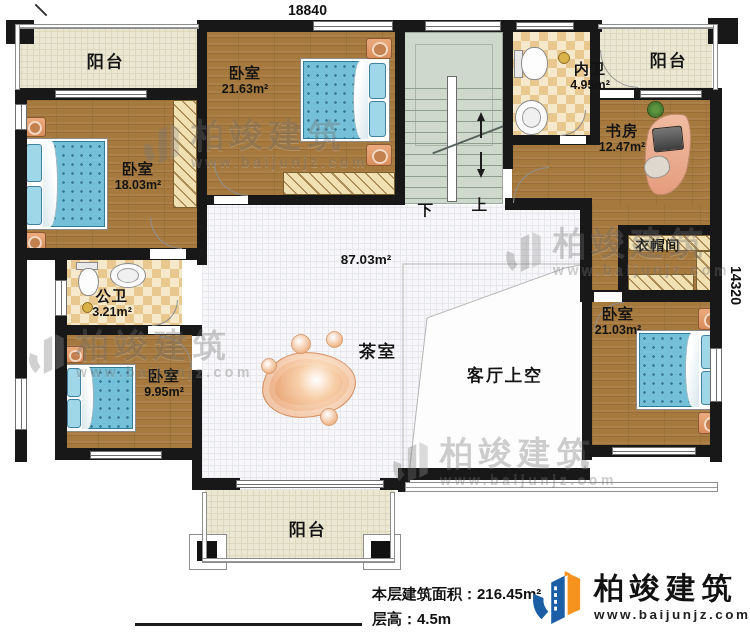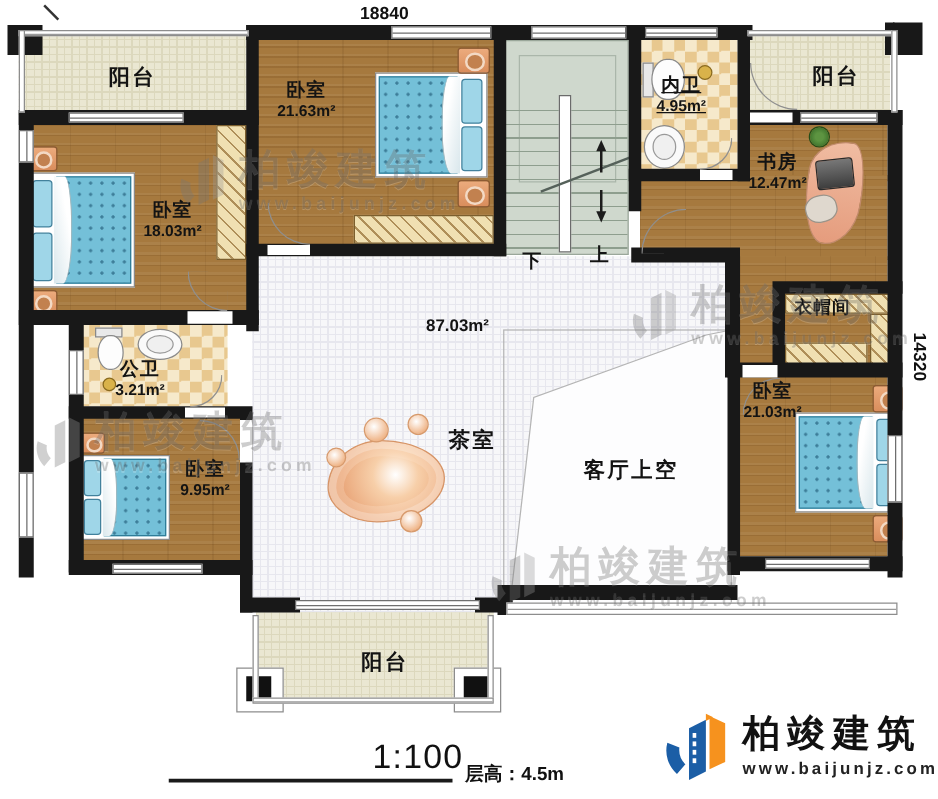--- a/index.html
+++ b/index.html
@@ -266,21 +266,21 @@
       <span class="rn big">阳台</span>
     </div>
   <div class="rlabel" style="left:245px;top:80px;">
       <span class="rn">卧室</span>
       <span class="ra">21.63m²</span>
     </div>
   <div class="rlabel" style="left:138px;top:176px;">
       <span class="rn">卧室</span>
       <span class="ra">18.03m²</span>
     </div>
-  <div class="rlabel" style="left:545px;top:76px;text-decoration:underline;">
+  <div class="rlabel" style="left:590px;top:76px;">
       <span class="rn">内卫</span>
       <span class="ra">4.95m²</span>
     </div>
   <div class="rlabel" style="left:669px;top:61px;">
       <span class="rn big">阳台</span>
     </div>
   <div class="rlabel" style="left:622px;top:138px;">
       <span class="rn">书房</span>
       <span class="ra">12.47m²</span>
     </div>
@@ -356,22 +356,22 @@
         <path d="M7,41 A19,19 0 0 1 2,22 L9,25 A12,12 0 0 0 12,35 Z" fill="#777"></path>
         <polygon points="15,10 23,6 23,38 15,42" fill="#777"></polygon>
         <polygon points="26,4 34,8 34,34 26,38" fill="#999"></polygon>
       </svg>
     <div>
         <div class="wm-brand">柏竣建筑</div>
     <div class="wm-url">www.baijunjz.com</div>
       </div>
   </div>
 
-  <div class="abs tb-scale" style="left:298px;top:590px;">1:100</div>
   <div class="abs" style="left:135px;top:623px;width:227px;height:3px;background:#1a1a1a;"></div>
+  <div class="abs tb-info" style="left:372px;top:585px;"><span>本层建筑面积：</span><span>216.45m²</span></div>
   <div class="abs tb-info" style="left:372px;top:610px;">层高：4.5m</div>
 
   <div class="abs" style="left:530px;top:568px;display:flex;align-items:center;gap:10px;">
     <svg width="54" height="58" viewBox="0 0 56 58">
       <path d="M12,52 A26,26 0 0 1 4,26 L14,30 A17,17 0 0 0 19,44 Z" fill="#1b5ea6"></path>
       <polygon points="22,14 36,7 36,50 22,57" fill="#1b5ea6"></polygon>
       <rect x="25" y="18" width="3" height="4" fill="#fff"></rect>
         <rect x="25" y="25" width="3" height="4" fill="#fff"></rect>
       <rect x="25" y="32" width="3" height="4" fill="#fff"></rect>
         <rect x="25" y="39" width="3" height="4" fill="#fff"></rect>

